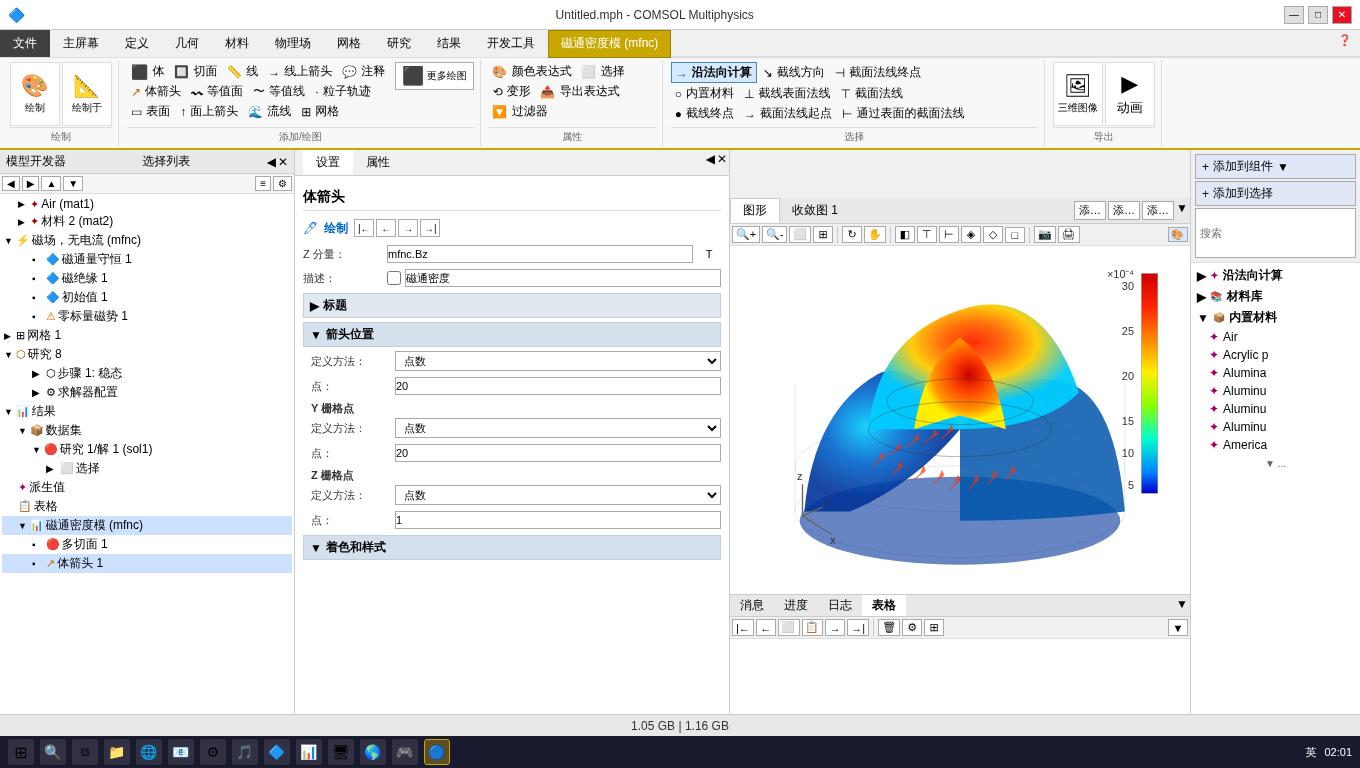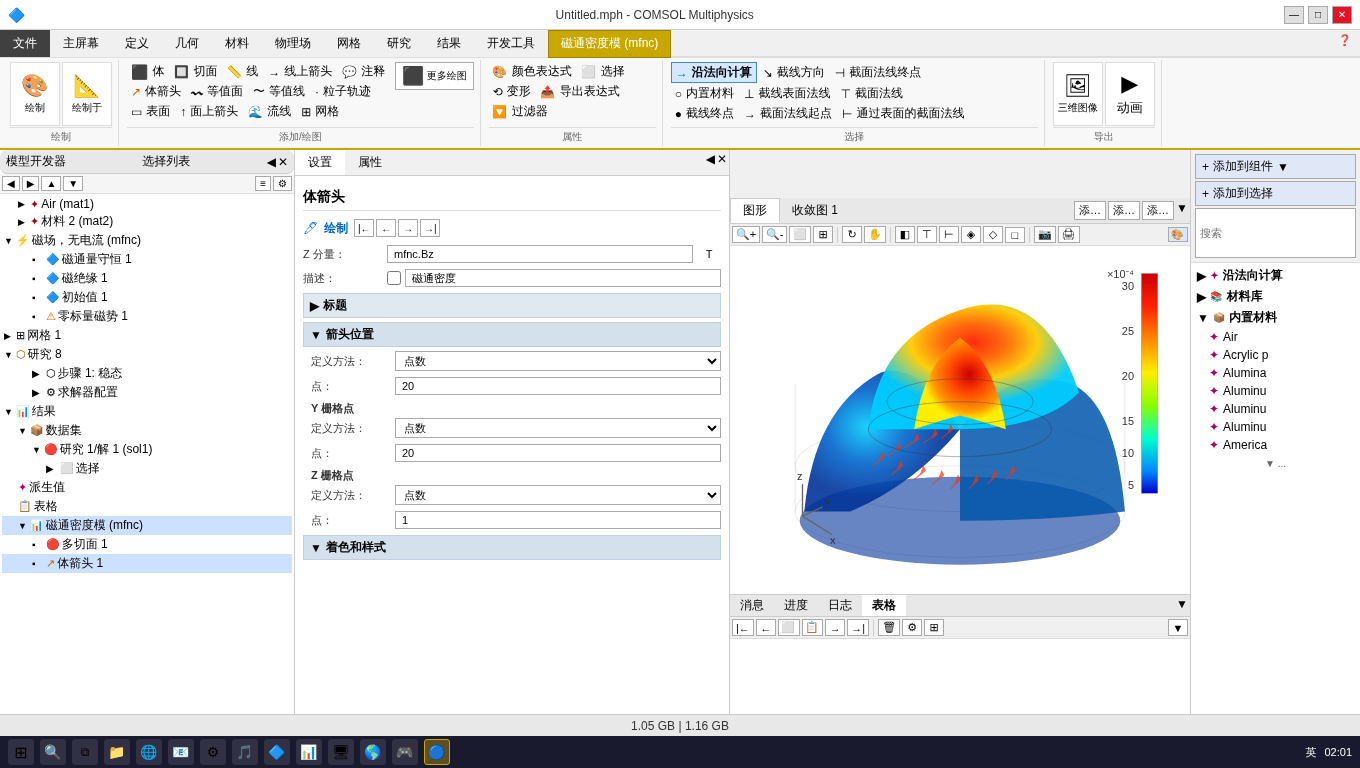--- a/index.html
+++ b/index.html
@@ -22,42 +22,42 @@
     .ribbon-group-label { text-align: center; font-size: 10px; color: #666; margin-top: auto; padding-top: 2px; border-top: 1px solid #ddd; }
     .ribbon-buttons { display: flex; flex-wrap: wrap; gap: 2px; flex: 1; align-items: flex-start; }
     .ribbon-btn { display: flex; flex-direction: column; align-items: center; padding: 2px 4px; cursor: pointer; font-size: 10px; min-width: 40px; }
     .ribbon-btn-small { flex-direction: row; gap: 4px; padding: 1px 4px; min-width: unset; }
 
     
     .main-content { display: flex; flex: 1; overflow: hidden; }
 
     
     .left-panel { width: 295px; background: #fff; border-right: 1px solid #ccc; display: flex; flex-direction: column; }
-    .panel-header { background: #e8e8e8; padding: 3px 6px; font-size: 11px; border-bottom: 1px solid #ccc; display: flex; justify-content: space-between; align-items: center; border-radius: 7px; }
+    .panel-header { background: #e8e8e8; padding: 3px 6px; font-size: 11px; border-bottom: 1px solid #ccc; display: flex; justify-content: space-between; align-items: center; }
     .panel-toolbar { display: flex; padding: 2px; gap: 2px; border-bottom: 1px solid #ddd; background: #f5f5f5; }
     .panel-toolbar-btn { padding: 1px 4px; background: #fff; border: 1px solid #aaa; cursor: pointer; font-size: 10px; }
     .tree { flex: 1; overflow-y: auto; padding: 2px; }
     .tree-item { padding: 1px 2px; cursor: pointer; display: flex; align-items: center; gap: 2px; white-space: nowrap; }
     .tree-item.selected { background: #cce0ff; }
     .tree-indent-1 { padding-left: 16px; }
     .tree-indent-2 { padding-left: 30px; }
     .tree-indent-3 { padding-left: 44px; }
     .tree-icon { font-size: 10px; width: 12px; }
     .tree-arrow { font-size: 9px; width: 10px; cursor: pointer; }
 
     
     .middle-panel { width: 435px; background: #fff; border-right: 1px solid #ccc; display: flex; flex-direction: column; }
     .middle-tabs { display: flex; border-bottom: 1px solid #ccc; background: #f0f0f0; }
     .middle-tab { padding: 3px 12px; cursor: pointer; font-size: 12px; border: 1px solid transparent; }
-    .middle-tab.active { background: #fff; border-bottom: 1px solid #fff; }
+    .middle-tab.active { background: #fff; border-bottom: 1px solid #fff; margin-left: 8px; }
     .middle-content { flex: 1; overflow-y: auto; padding: 8px; }
     .section-header { background: #e0e8f0; padding: 3px 6px; font-weight: bold; font-size: 11px; cursor: pointer; display: flex; align-items: center; gap: 4px; margin-bottom: 4px; margin-top: 4px; border: 1px solid #c0d0e0; }
     .form-row { display: flex; align-items: center; margin-bottom: 6px; gap: 4px; }
     .form-label { width: 80px; font-size: 11px; color: #333; flex-shrink: 0; }
-    .form-input { flex: 1; border: 1px solid #aaa; padding: 2px 6px; font-size: 11px; background: #fff; }
+    .form-input { flex: 1; border: 1px solid #aaa; padding: 2px 0; font-size: 11px; background: #fff; }
     .form-select { flex: 1; border: 1px solid #aaa; padding: 2px 4px; font-size: 11px; background: #fff; }
     .form-unit { width: 24px; text-align: center; font-size: 11px; }
     .subsection { font-weight: bold; font-size: 11px; margin: 4px 0 2px 0; color: #333; }
     .panel-header-row { display: flex; align-items: center; justify-content: space-between; padding: 4px 8px; background: #e8e8e8; border-bottom: 1px solid #ccc; }
     .panel-section-title { font-weight: bold; font-size: 13px; }
 
     
     .right-panel { flex: 1; display: flex; flex-direction: column; background: #f8f8f8; margin-top: 48px; }
     .viewport-tabs { display: flex; background: #e8e8e8; border-bottom: 1px solid #ccc; align-items: center; }
     .viewport-tab { padding: 3px 12px; cursor: pointer; font-size: 12px; }

